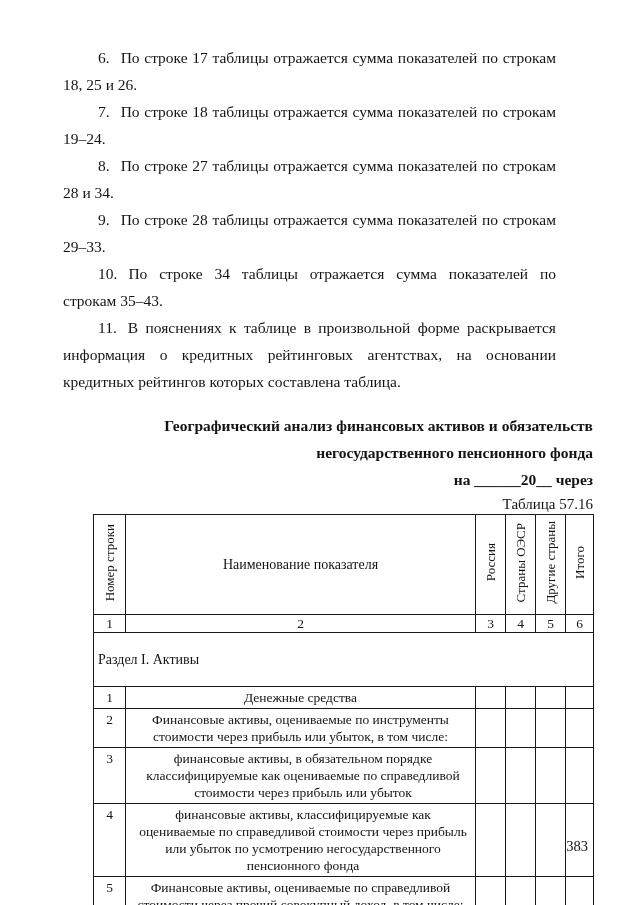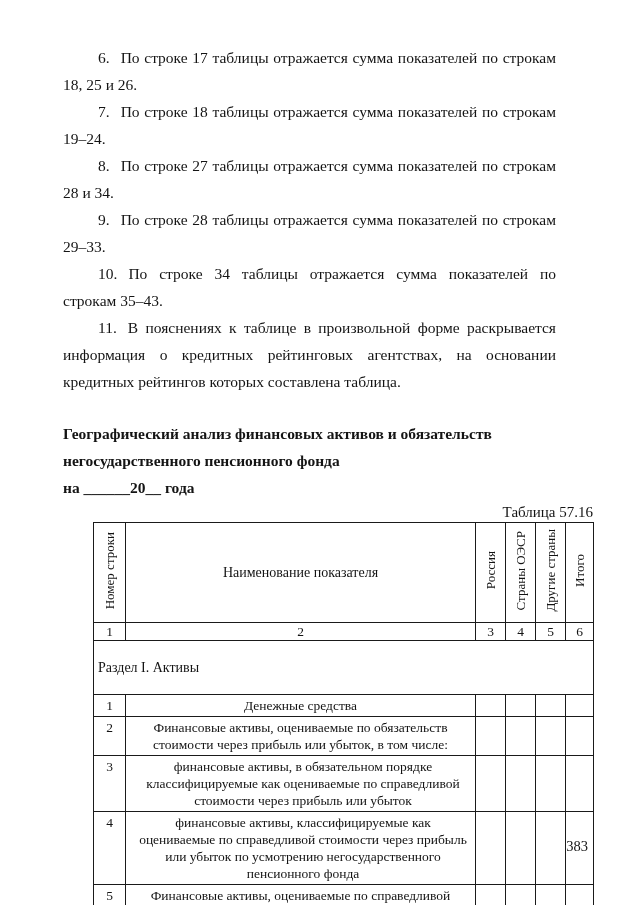--- a/index.html
+++ b/index.html
@@ -20,22 +20,22 @@
   .text-block {
     padding: 44px 84px 0 63px;
     font-size: 15.5px;
     line-height: 27px;
     text-align: justify;
   }
   .para { margin: 0; text-indent: 35px; }
   .pnum { padding-right: 11px; }
   
   .title-block {
-    margin: 25px 47px 0 63px;
-    text-align: left;
+    margin: 17px 47px 0 63px;
+    text-align: right;
     font-weight: bold;
     font-size: 15.5px;
     line-height: 27px;
   }
   .table-caption {
     margin: 3px 47px 1px 0;
     text-align: right;
     font-size: 15px;
     font-family: Liberation Serif, serif;
   }
@@ -86,21 +86,21 @@
     <p class="para"><span class="pnum">7.</span><span>По строке 18 таблицы отражается сумма показателей по строкам 19–24.</span></p>
     <p class="para"><span class="pnum">8.</span><span>По строке 27 таблицы отражается сумма показателей по строкам 28 и 34.</span></p>
     <p class="para"><span class="pnum">9.</span><span>По строке 28 таблицы отражается сумма показателей по строкам 29–33.</span></p>
     <p class="para"><span class="pnum">10.</span><span>По строке 34 таблицы отражается сумма показателей по строкам 35–43.</span></p>
     <p class="para"><span class="pnum">11.</span><span>В пояснениях к таблице в произвольной форме раскрывается информация о кредитных рейтинговых агентствах, на основании кредитных рейтингов которых составлена таблица.</span></p>
   </div>
 
   <div class="title-block">
     <div>Географический анализ финансовых активов и обязательств</div>
     <div>негосударственного пенсионного фонда</div>
-    <div>на ______20__ года</div>
+    <div>на ______20__ через</div>
   </div>
 
   <div class="table-caption">Таблица 57.16</div>
 
   <table class="fin">
     <colgroup>
       <col style="width:32px">
         <col style="width:350px">
         <col style="width:30px">
         <col style="width:30px">
@@ -130,21 +130,21 @@
       <tr class="item-row">
         <td class="num">1</td>
         <td class="name">Денежные средства</td>
         <td class="val"></td>
         <td class="val"></td>
         <td class="val"></td>
         <td class="val"></td>
       </tr>
       <tr class="item-row">
         <td class="num">2</td>
-        <td class="name">Финансовые активы, оцениваемые по обязательств стоимости через прибыль или убыток, в том числе:</td>
+        <td class="name">Финансовые активы, оцениваемые по инструменты стоимости через прибыль или убыток, в том числе:</td>
         <td class="val"></td>
         <td class="val"></td>
         <td class="val"></td>
         <td class="val"></td>
       </tr>
       <tr class="item-row">
         <td class="num">3</td>
         <td class="name indent">финансовые активы, в обязательном порядке классифицируемые как оцениваемые по справедливой стоимости через прибыль или убыток</td>
         <td class="val"></td>
         <td class="val"></td>

